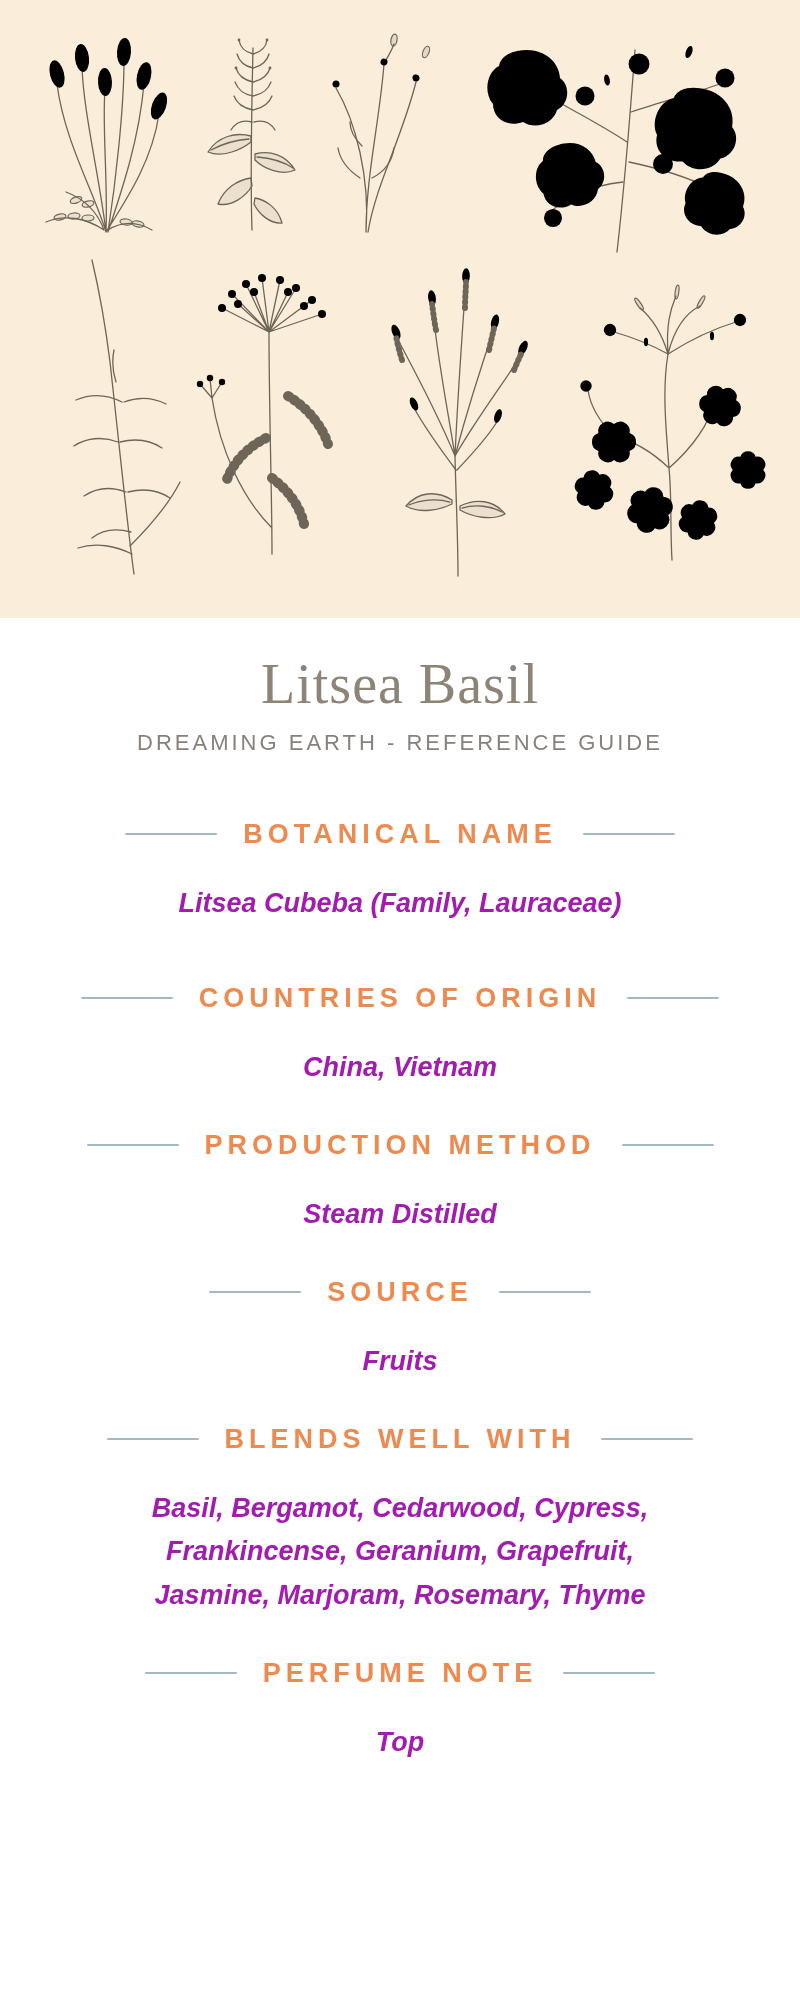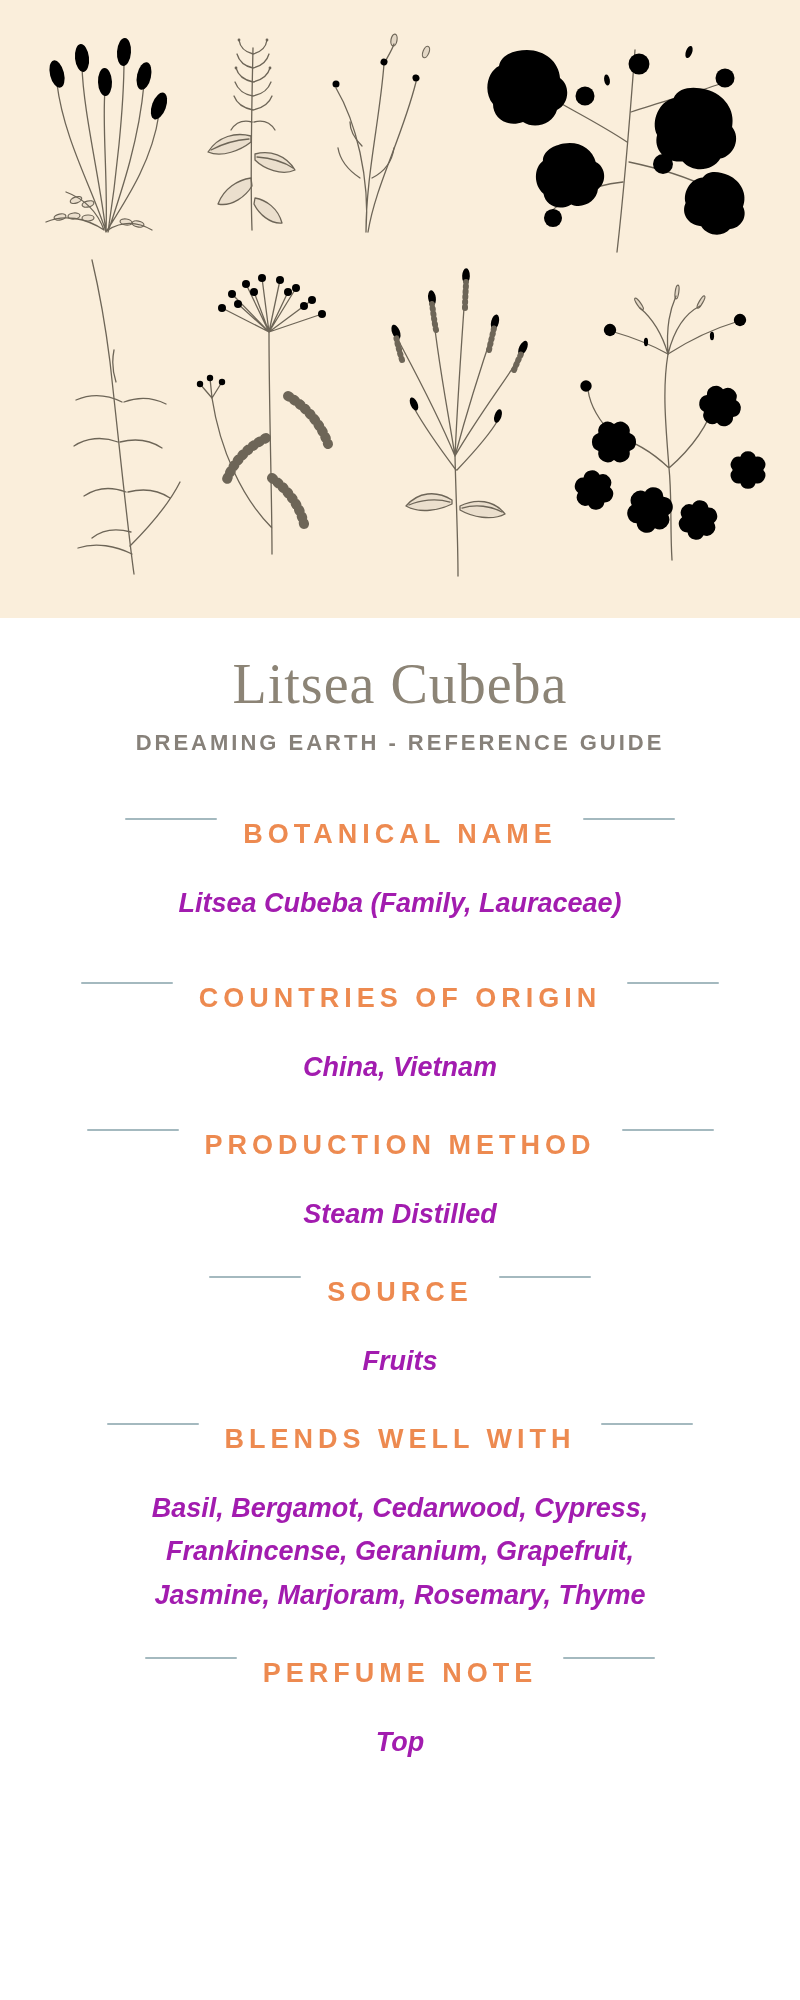--- a/index.html
+++ b/index.html
@@ -14,26 +14,26 @@
   .plant .head { fill:#6d6557; fill-opacity:.16; }
   .plant .leaf { fill:#6d6557; fill-opacity:.10; }
   .plant .dot  { fill:#6d6557; stroke:none; }
   .plant .feather { stroke-dasharray:1.5 5.5; stroke-width:10; }
   .plant .spikelets { stroke-dasharray:1.2 4; stroke-width:6; }
 
   
   .content { text-align:center; }
   .title { margin:34px 0 0; font-family:"Liberation Serif", serif; font-weight:400;
            font-size:56px; line-height:1.15; letter-spacing:1px; color:#8c8476; }
-  .subtitle { margin-top:14px; font-weight:700; font-size:22px; letter-spacing:3px; color:#87817a; }
+  .subtitle { margin-top:14px; font-weight:400; font-size:22px; letter-spacing:3px; color:#87817a; }
 
   .section { margin-top:40px; }
   .section.sp-lg { margin-top:56px; }
   .section.sp-first { margin-top:62px; }
-  .sec-header { display:flex; align-items:flex-start; justify-content:center; gap:26px; }
+  .sec-header { display:flex; align-items:center; justify-content:center; gap:26px; }
   .divider { width:92px; height:2px; background:#a4b9bf; border-radius:1px; flex:0 0 auto; }
   .sec-label { font-weight:700; font-size:27px; line-height:32px; letter-spacing:5px; color:#ed8a50; }
   .sec-value { margin:32px auto 0; max-width:560px; font-style:italic; font-weight:700;
                font-size:27px; line-height:1.6; color:#a21caf; }
 </style>
 </head>
 <body>
 
 <svg width="0" height="0" style="position:absolute">
   <defs>
@@ -210,21 +210,21 @@
       <use href="#lobedleaf" transform="translate(64 176)"></use>
       <use href="#lobedleaf" transform="translate(44 224) rotate(20) scale(0.9)"></use>
       <use href="#lobedleaf" transform="translate(100 244) rotate(-15) scale(1.05)"></use>
       <use href="#lobedleaf" transform="translate(170 140) rotate(10) scale(0.95)"></use>
       <use href="#lobedleaf" transform="translate(198 204) rotate(30) scale(0.85)"></use>
       <use href="#lobedleaf" transform="translate(148 254) rotate(-20) scale(0.9)"></use>
     </svg>
   </div>
 
   <div class="content">
-    <h1 class="title">Litsea Cubeba</h1>
+    <h1 class="title">Litsea Basil</h1>
     <div class="subtitle">DREAMING EARTH - REFERENCE GUIDE</div>
 
     <div class="section sp-first">
       <div class="sec-header">
         <span class="divider"></span>
         <span class="sec-label">BOTANICAL NAME</span>
         <span class="divider"></span>
       </div>
       <p class="sec-value">Litsea Cubeba (Family, Lauraceae)</p>
     </div>

